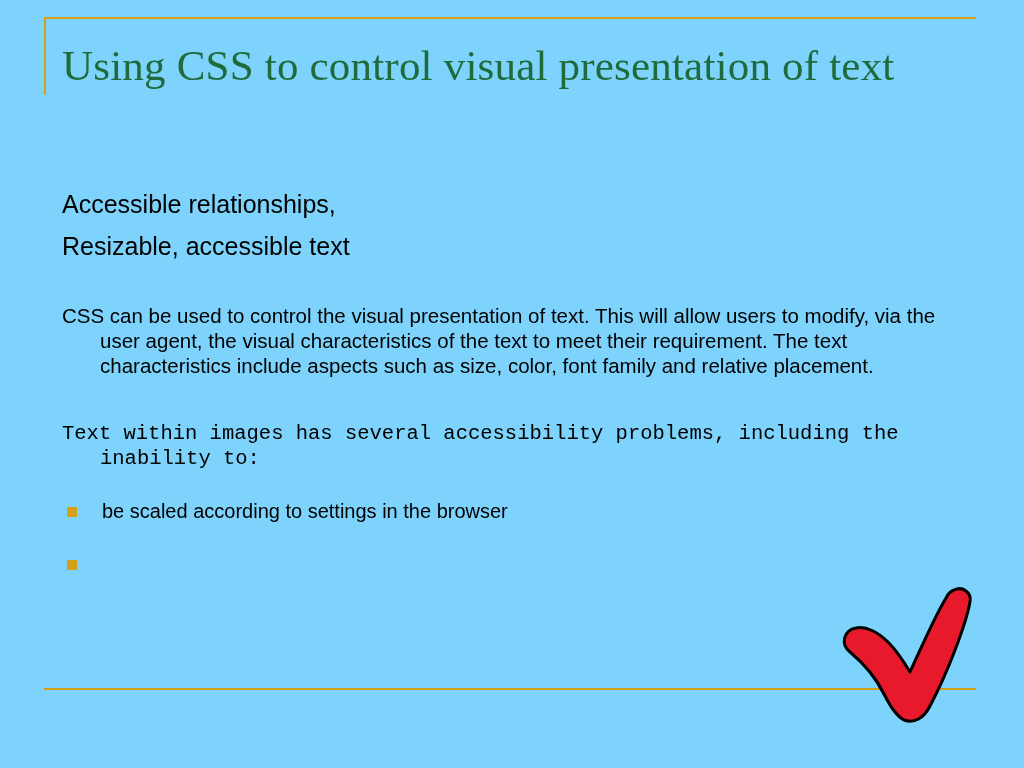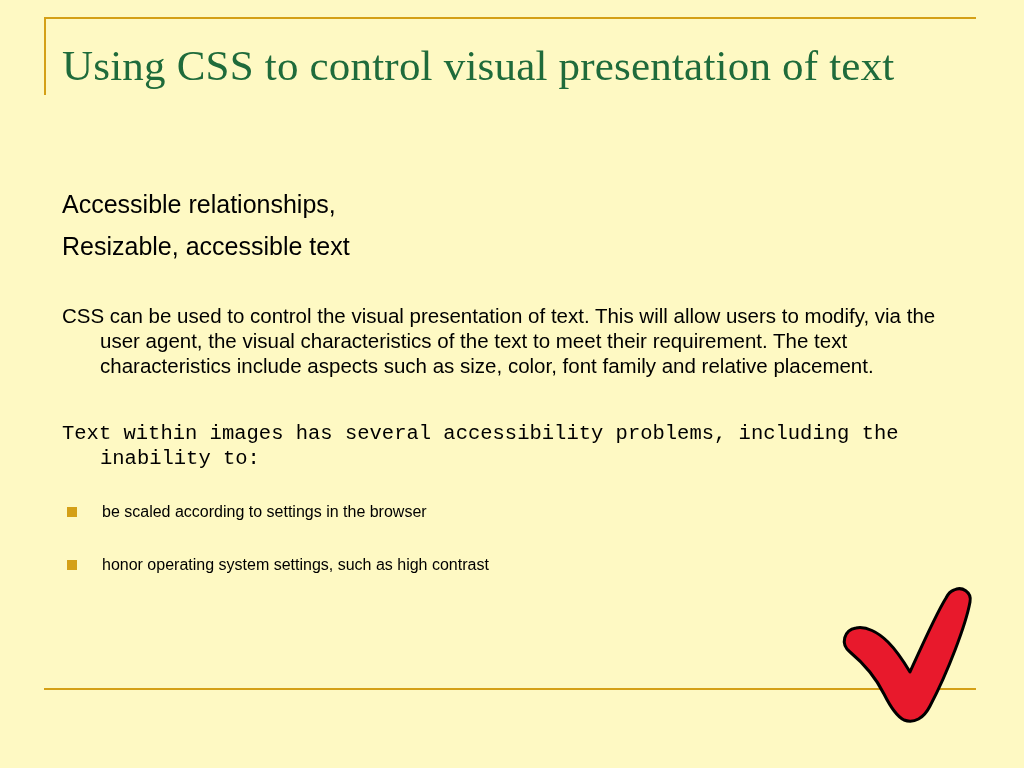--- a/index.html
+++ b/index.html
@@ -10,21 +10,21 @@
   body {
     width: 1024px;
     height: 768px;
     font-family: "Liberation Sans", sans-serif;
     overflow: hidden;
   }
   .slide {
     position: relative;
     width: 1024px;
     height: 768px;
-    background: #fef9c3;
+    background: #7dd3fc;
     box-sizing: border-box;
     padding-left: 6px;
   }
   
   .rule-top {
     position: absolute;
     left: 44px;
     top: 17px;
     width: 932px;
     height: 2px;
@@ -97,21 +97,21 @@
     text-indent: -38px;
   }
 
   ul.bullets {
     list-style: none;
     margin: 12px 0 0 0;
     padding: 0;
   }
   ul.bullets li {
     position: relative;
-    font-size: 16px;
+    font-size: 20px;
     line-height: 25px;
     padding-left: 40px;
     margin-bottom: 10px;
     margin-top: 28px;
   }
   ul.bullets li .sq {
     position: absolute;
     left: 5px;
     top: 8px;
     width: 10px;
@@ -152,21 +152,20 @@
       <span class="hang">Text within images has several accessibility problems, including the inability to:</span>
     </div>
 
     <ul class="bullets">
       <li>
         <span class="sq"></span>
         <span>be scaled according to settings in the browser</span>
       </li>
       <li>
         <span class="sq"></span>
-        <span>honor operating system settings, such as high contrast</span>
       </li>
     </ul>
 
   </div>
 
   <svg class="checkmark" viewBox="0 0 150 150">
     <path d="M128 10 C136 6 146 12 144 22 C140 44 122 92 104 126 C98 138 88 144 78 140 C70 136 64 126 58 114 C50 98 36 82 24 72 C14 64 18 50 30 48 C40 46 52 52 62 62 C70 70 78 82 84 92 C94 70 110 34 120 18 C122 14 125 11 128 10 Z" fill="#E8192C" stroke="#000000" stroke-width="3" stroke-linejoin="round"></path>
   </svg>
 
 </div>

